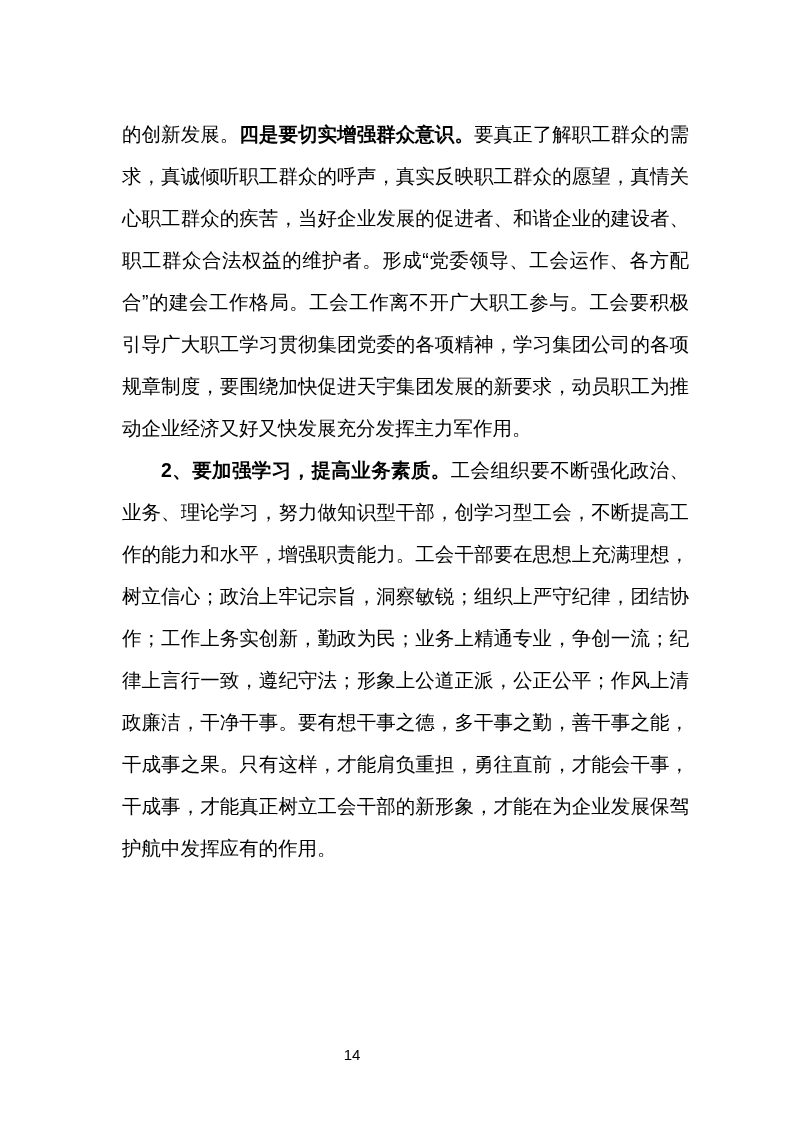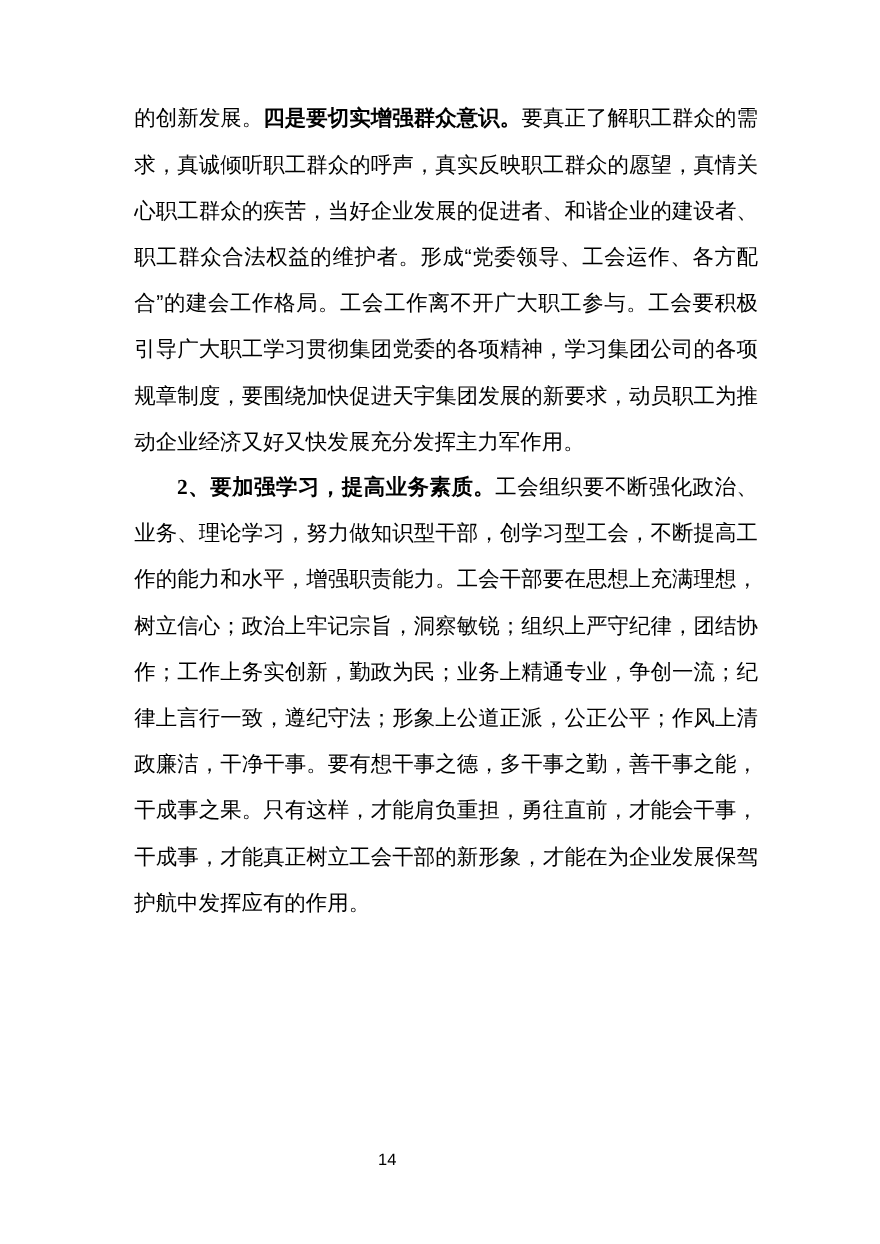--- a/index.html
+++ b/index.html
@@ -12,35 +12,34 @@
     width: 800px;
     height: 1131px;
     background: #ffffff;
     overflow: hidden;
     font-family: "Liberation Sans", sans-serif;
     color: #000000;
   }
   .body-text {
     position: absolute;
     left: 122px;
-    top: 87px;
+    top: 113px;
     width: 567px;
     font-size: 19.5px;
     line-height: 42px;
     text-align: justify;
     text-justify: inter-ideograph;
     color: #000000;
   }
   .para {
     margin: 0;
     padding: 0;
   }
   .para.indent {
     text-indent: 39px;
-    font-family: Liberation Serif, serif;
   }
   .run {
     font-weight: 400;
   }
   .run.bold {
     font-weight: 700;
   }
   .page-number {
     position: absolute;
     top: 1045px;

